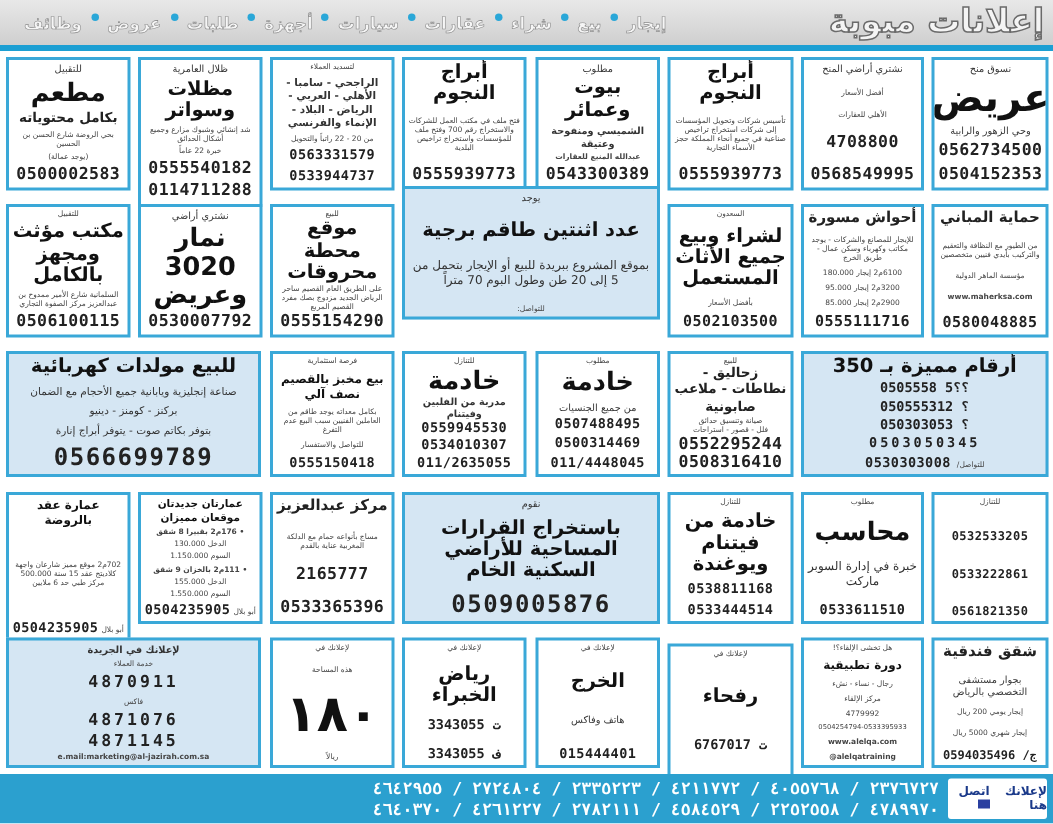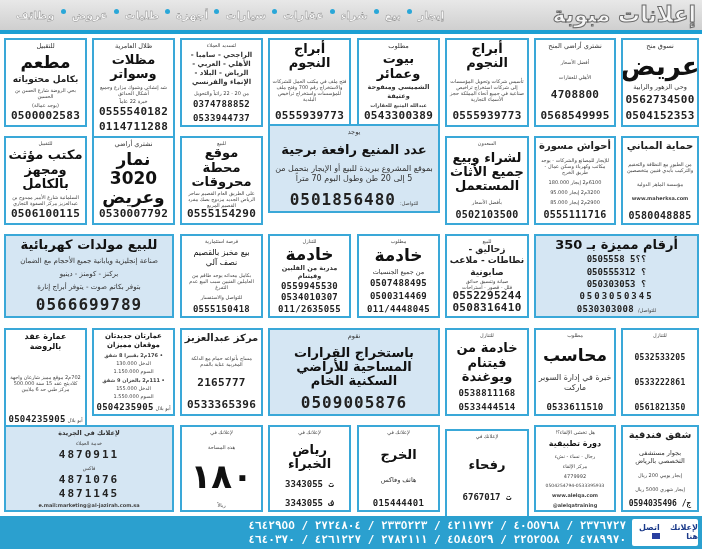--- a/index.html
+++ b/index.html
@@ -80,21 +80,21 @@
 </div>
 <div class="ad" style="left:268px;top:38px;width:83px;height:89px">
   <div class="hb">أبراج النجوم</div>
   <div class="xs">فتح ملف في مكتب العمل للشركات والاستخراج رقم 700 وفتح ملف للمؤسسات واستخراج تراخيص البلدية</div>
   <div class="ph">0555939773</div>
 </div>
 <div class="ad" style="left:180px;top:38px;width:83px;height:89px">
   <div class="xs">لتسديد العملاء</div>
   <div class="sm" style="font-weight:bold;font-size:7px">الراجحي - سامبا - الأهلي - العربي - الرياض - البلاد - الإنماء والفرنسي</div>
   <div class="xs">من 20 - 22 راتباً والتحويل</div>
-  <div class="ph" style="font-size:9px">0374788852</div>
+  <div class="ph" style="font-size:9px">0563331579</div>
   <div class="ph" style="font-size:9px">0533944737</div>
 </div>
 <div class="ad" style="left:92px;top:38px;width:83px;height:100px">
   <div class="sm">ظلال العامرية</div>
   <div class="hb">مظلات وسواتر</div>
   <div class="xs">شد إنشائي وشبوك مزارع وجميع أشكال الحدائق</div>
   <div class="xs">خبرة 22 عاماً</div>
   <div class="ph">0555540182</div>
   <div class="ph">0114711288</div>
 </div>
@@ -123,25 +123,24 @@
   <div class="ph" style="font-size:10px">0555111716</div>
 </div>
 <div class="ad" style="left:445px;top:136px;width:84px;height:89px">
   <div class="xs">السعدون</div>
   <div class="hb">لشراء وبيع جميع الأثاث المستعمل</div>
   <div class="xs">بأفضل الأسعار</div>
   <div class="ph" style="font-size:10px">0502103500</div>
 </div>
 <div class="ad blue" style="left:268px;top:124px;width:172px;height:89px">
   <div class="sm">يوجد</div>
-  <div class="hb">عدد المنيع رافعة برجية</div>
+  <div class="hb">عدد اثنتين طاقم برجية</div>
   <div class="sm" style="font-size:8px">بموقع المشروع ببريدة للبيع أو الإيجار بتحمل من 5 إلى 20 طن وطول البوم 70 متراً</div>
   <div style="display:flex;align-items:baseline;gap:4px">
     <span class="xs">للتواصل:</span>
-    <span class="phl">0501856480</span>
   </div>
 </div>
 <div class="ad" style="left:180px;top:136px;width:83px;height:89px">
   <div class="xs">للبيع</div>
   <div class="hb">موقع محطة محروقات</div>
   <div class="xs">على الطريق العام القصيم ساحر الرياض الجديد مزدوج بصك مفرد القصيم المربع</div>
   <div class="ph">0555154290</div>
 </div>
 <div class="ad" style="left:92px;top:136px;width:83px;height:89px">
   <div class="sm">نشتري أراضي</div>
@@ -185,21 +184,21 @@
 <div class="ad" style="left:268px;top:234px;width:83px;height:84px">
   <div class="xs">للتنازل</div>
   <div class="hbb">خادمة</div>
   <div class="sm" style="font-weight:bold">مدربة من الفلبين وفيتنام</div>
   <div class="ph" style="font-size:9px">0559945530</div>
   <div class="ph" style="font-size:9px">0534010307</div>
   <div class="ph" style="font-size:9px">011/2635055</div>
 </div>
 <div class="ad" style="left:180px;top:234px;width:83px;height:84px">
   <div class="xs">فرصة استثمارية</div>
-  <div class="sm" style="font-weight:normal;font-size:8px;color:#111">بيع مخبز بالقصيم نصف آلي</div>
+  <div class="sm" style="font-weight:bold;font-size:8px;color:#111">بيع مخبز بالقصيم نصف آلي</div>
   <div class="xs">بكامل معداته يوجد طاقم من العاملين الفنيين سبب البيع عدم التفرغ</div>
   <div class="xs">للتواصل والاستفسار</div>
   <div class="ph" style="font-size:9px">0555150418</div>
 </div>
 <div class="ad blue" style="left:4px;top:234px;width:170px;height:84px">
   <div class="hb">للبيع مولدات كهربائية</div>
   <div class="sm" style="font-size:7px">صناعة إنجليزية ويابانية جميع الأحجام مع الضمان</div>
   <div class="sm" style="font-size:7px">بركنز - كومنز - دينيو</div>
   <div class="sm" style="font-size:7px">بتوفر بكاتم صوت - يتوفر أبراج إنارة</div>
   <div class="phl">0566699789</div>

